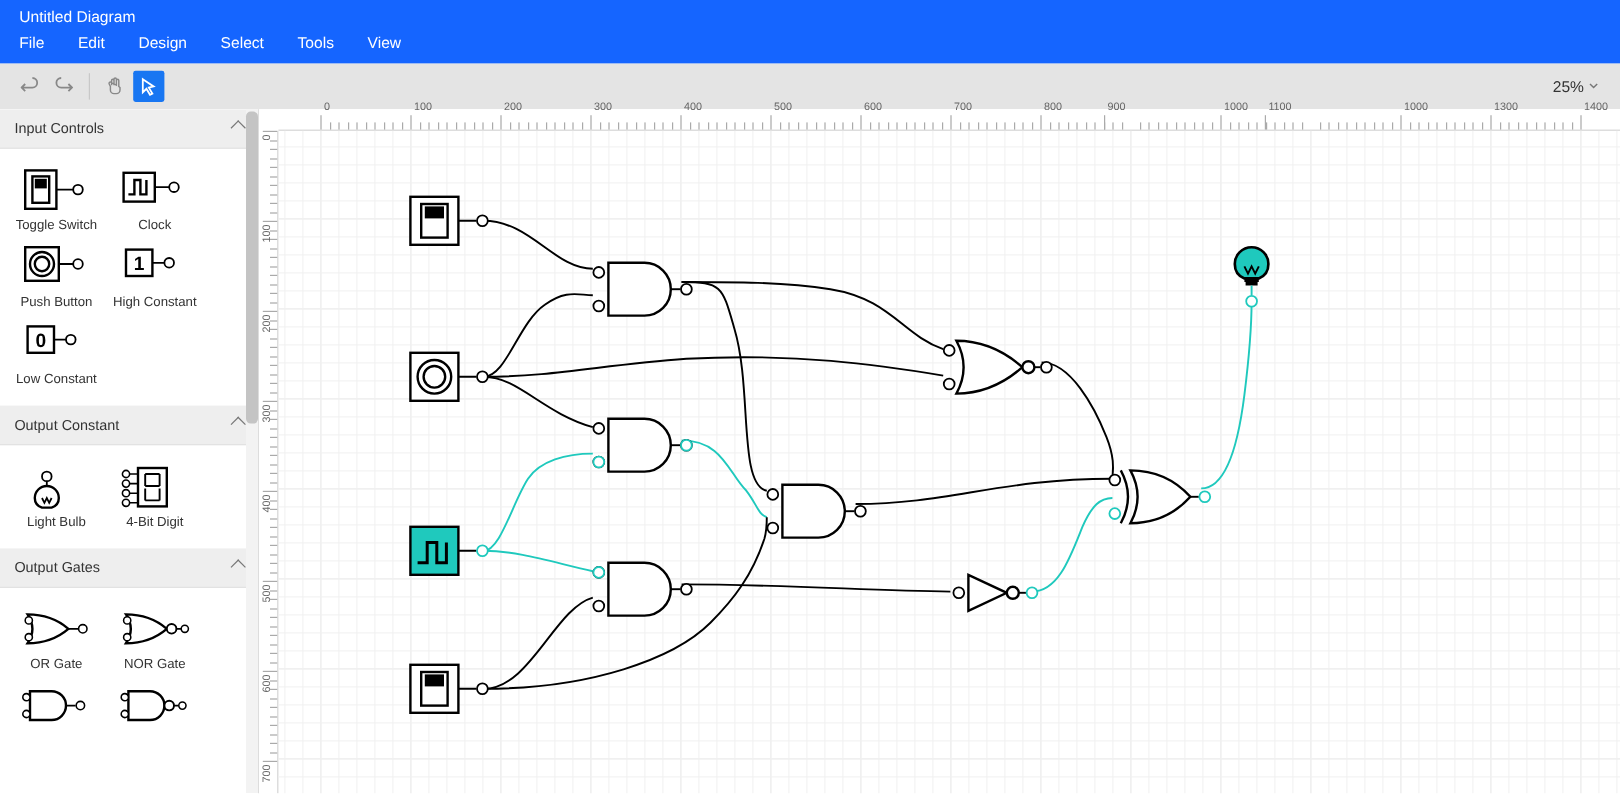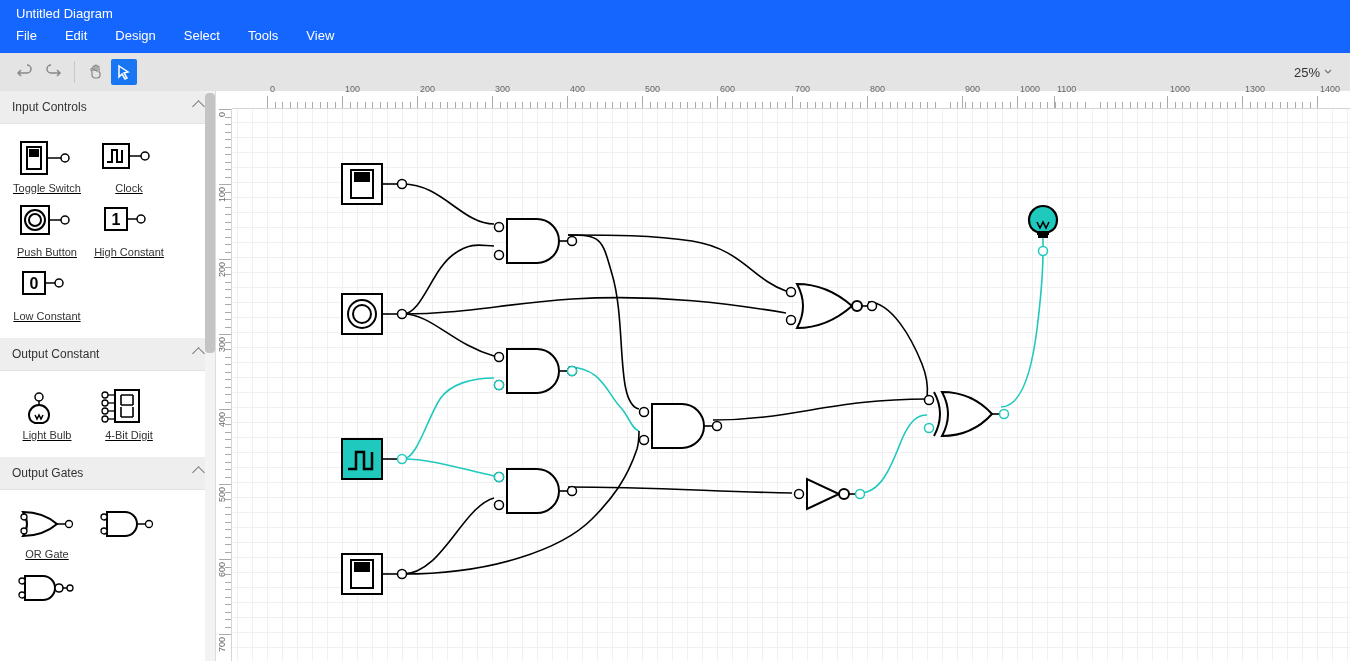--- a/index.html
+++ b/index.html
@@ -19,21 +19,21 @@
   .zoom { margin-left: auto; font-size: 13px; color: #333; display: flex; align-items: center; gap: 4px; cursor: pointer; padding-right: 6px; }
 
   
   .main { display: flex; height: calc(662px - 28px - 26px - 38px); }
 
   
   .sidebar { width: 216px; background: #fff; border-right: 1px solid #ddd; overflow: hidden; position: relative; }
   .scroll-track { width: 10px; position: absolute; right: 0; top: 0; bottom: 0; background: #f3f3f3; }
   .scroll-thumb { width: 100%; background: #c4c4c4; border-radius: 4px; }
   .sb-section-hdr { background: #eeeeee; padding: 9px 12px; font-size: 12px; color: #333; display: flex; justify-content: space-between; align-items: center; border-bottom: 1px solid #e2e2e2; }
-  .sb-grid { display: flex; flex-wrap: wrap; padding: 10px 6px 12px; text-decoration: underline; }
+  .sb-grid { display: flex; flex-wrap: wrap; padding: 10px 6px 12px; }
   .sb-item { text-align: center; font-size: 11px; color: #333; cursor: pointer; display: flex; flex-direction: column; align-items: center; margin-bottom: 4px; padding: 0 4px; }
   .sb-ico { height: 48px; display: flex; align-items: center; justify-content: center; }
 
   
   .canvas-wrap { flex: 1; position: relative; background: #fff; }
   .ruler-h { position: absolute; left: 16px; top: 0; right: 0; height: 18px; background: #fff; border-bottom: 1px solid #d5d5d5; font-size: 9px; color: #666; }
   .ruler-v { position: absolute; left: 0; top: 18px; width: 16px; bottom: 0; background: #fff; border-right: 1px solid #d5d5d5; font-size: 9px; color: #666; }
   .rtick { position: absolute; }
   .rtick.h { border-left: 1px solid #aaa; height: 6px; bottom: 0; }
   .rtick.h.maj { height: 12px; }
@@ -218,20 +218,33 @@
               <circle cx="52" cy="20" r="3.5" fill="#fff" stroke="#000" stroke-width="1.3"></circle>
               <circle cx="7" cy="13" r="3" fill="#fff" stroke="#000" stroke-width="1.3"></circle>
               <circle cx="7" cy="27" r="3" fill="#fff" stroke="#000" stroke-width="1.3"></circle>
             </svg>
           </div>
           <div>OR Gate</div>
         </div>
         <div class="sb-item" style="width: 82px;">
           <div class="sb-ico">
             <svg width="60" height="40" viewBox="0 0 60 40">
+              <path d="M6 8 Q14 20 6 32 Q26 32 40 20 Q26 8 6 8 Z" fill="#fff" stroke="#000" stroke-width="2"></path>
+              <circle cx="44" cy="20" r="4" fill="#fff" stroke="#000" stroke-width="1.6"></circle>
+              <line x1="48" y1="20" x2="52" y2="20" stroke="#000" stroke-width="1.5"></line>
+              <circle cx="55" cy="20" r="3" fill="#fff" stroke="#000" stroke-width="1.3"></circle>
+              <circle cx="7" cy="13" r="3" fill="#fff" stroke="#000" stroke-width="1.3"></circle>
+              <circle cx="7" cy="27" r="3" fill="#fff" stroke="#000" stroke-width="1.3"></circle>
+            </svg>
+          </div>
+          <div>NOR Gate</div>
+        </div>
+        <div class="sb-item" style="width: 82px;">
+          <div class="sb-ico">
+            <svg width="60" height="40" viewBox="0 0 60 40">
               <path d="M8 8 H26 A12 12 0 0 1 26 32 H8 Z" fill="#fff" stroke="#000" stroke-width="2"></path>
               <line x1="38" y1="20" x2="46" y2="20" stroke="#000" stroke-width="1.5"></line>
               <circle cx="50" cy="20" r="3.5" fill="#fff" stroke="#000" stroke-width="1.3"></circle>
               <circle cx="5" cy="13" r="3" fill="#fff" stroke="#000" stroke-width="1.3"></circle>
               <circle cx="5" cy="27" r="3" fill="#fff" stroke="#000" stroke-width="1.3"></circle>
             </svg>
           </div>
           <div></div>
         </div>
         <div class="sb-item" style="width: 82px;">
@@ -356,21 +369,21 @@
         </div>
         <div class="rtick h" style="left: 642.5px;"></div>
         <div class="rtick h" style="left: 650px;"></div>
         <div class="rtick h" style="left: 657.5px;"></div>
         <div class="rtick h" style="left: 665px;"></div>
         <div class="rtick h" style="left: 672.5px;"></div>
         <div class="rtick h" style="left: 680px;"></div>
         <div class="rtick h" style="left: 687.5px;"></div>
         <div class="rtick h" style="left: 695px;"></div>
         <div class="rtick h" style="left: 702.5px;"></div>
-        <div class="rtick h maj" style="left: 730px;">
+        <div class="rtick h maj" style="left: 688px;">
           <span class="lbl">900</span>
         </div>
         <div class="rtick h" style="left: 717.5px;"></div>
         <div class="rtick h" style="left: 725px;"></div>
         <div class="rtick h" style="left: 732.5px;"></div>
         <div class="rtick h" style="left: 740px;"></div>
         <div class="rtick h" style="left: 747.5px;"></div>
         <div class="rtick h" style="left: 755px;"></div>
         <div class="rtick h" style="left: 762.5px;"></div>
         <div class="rtick h" style="left: 770px;"></div>

